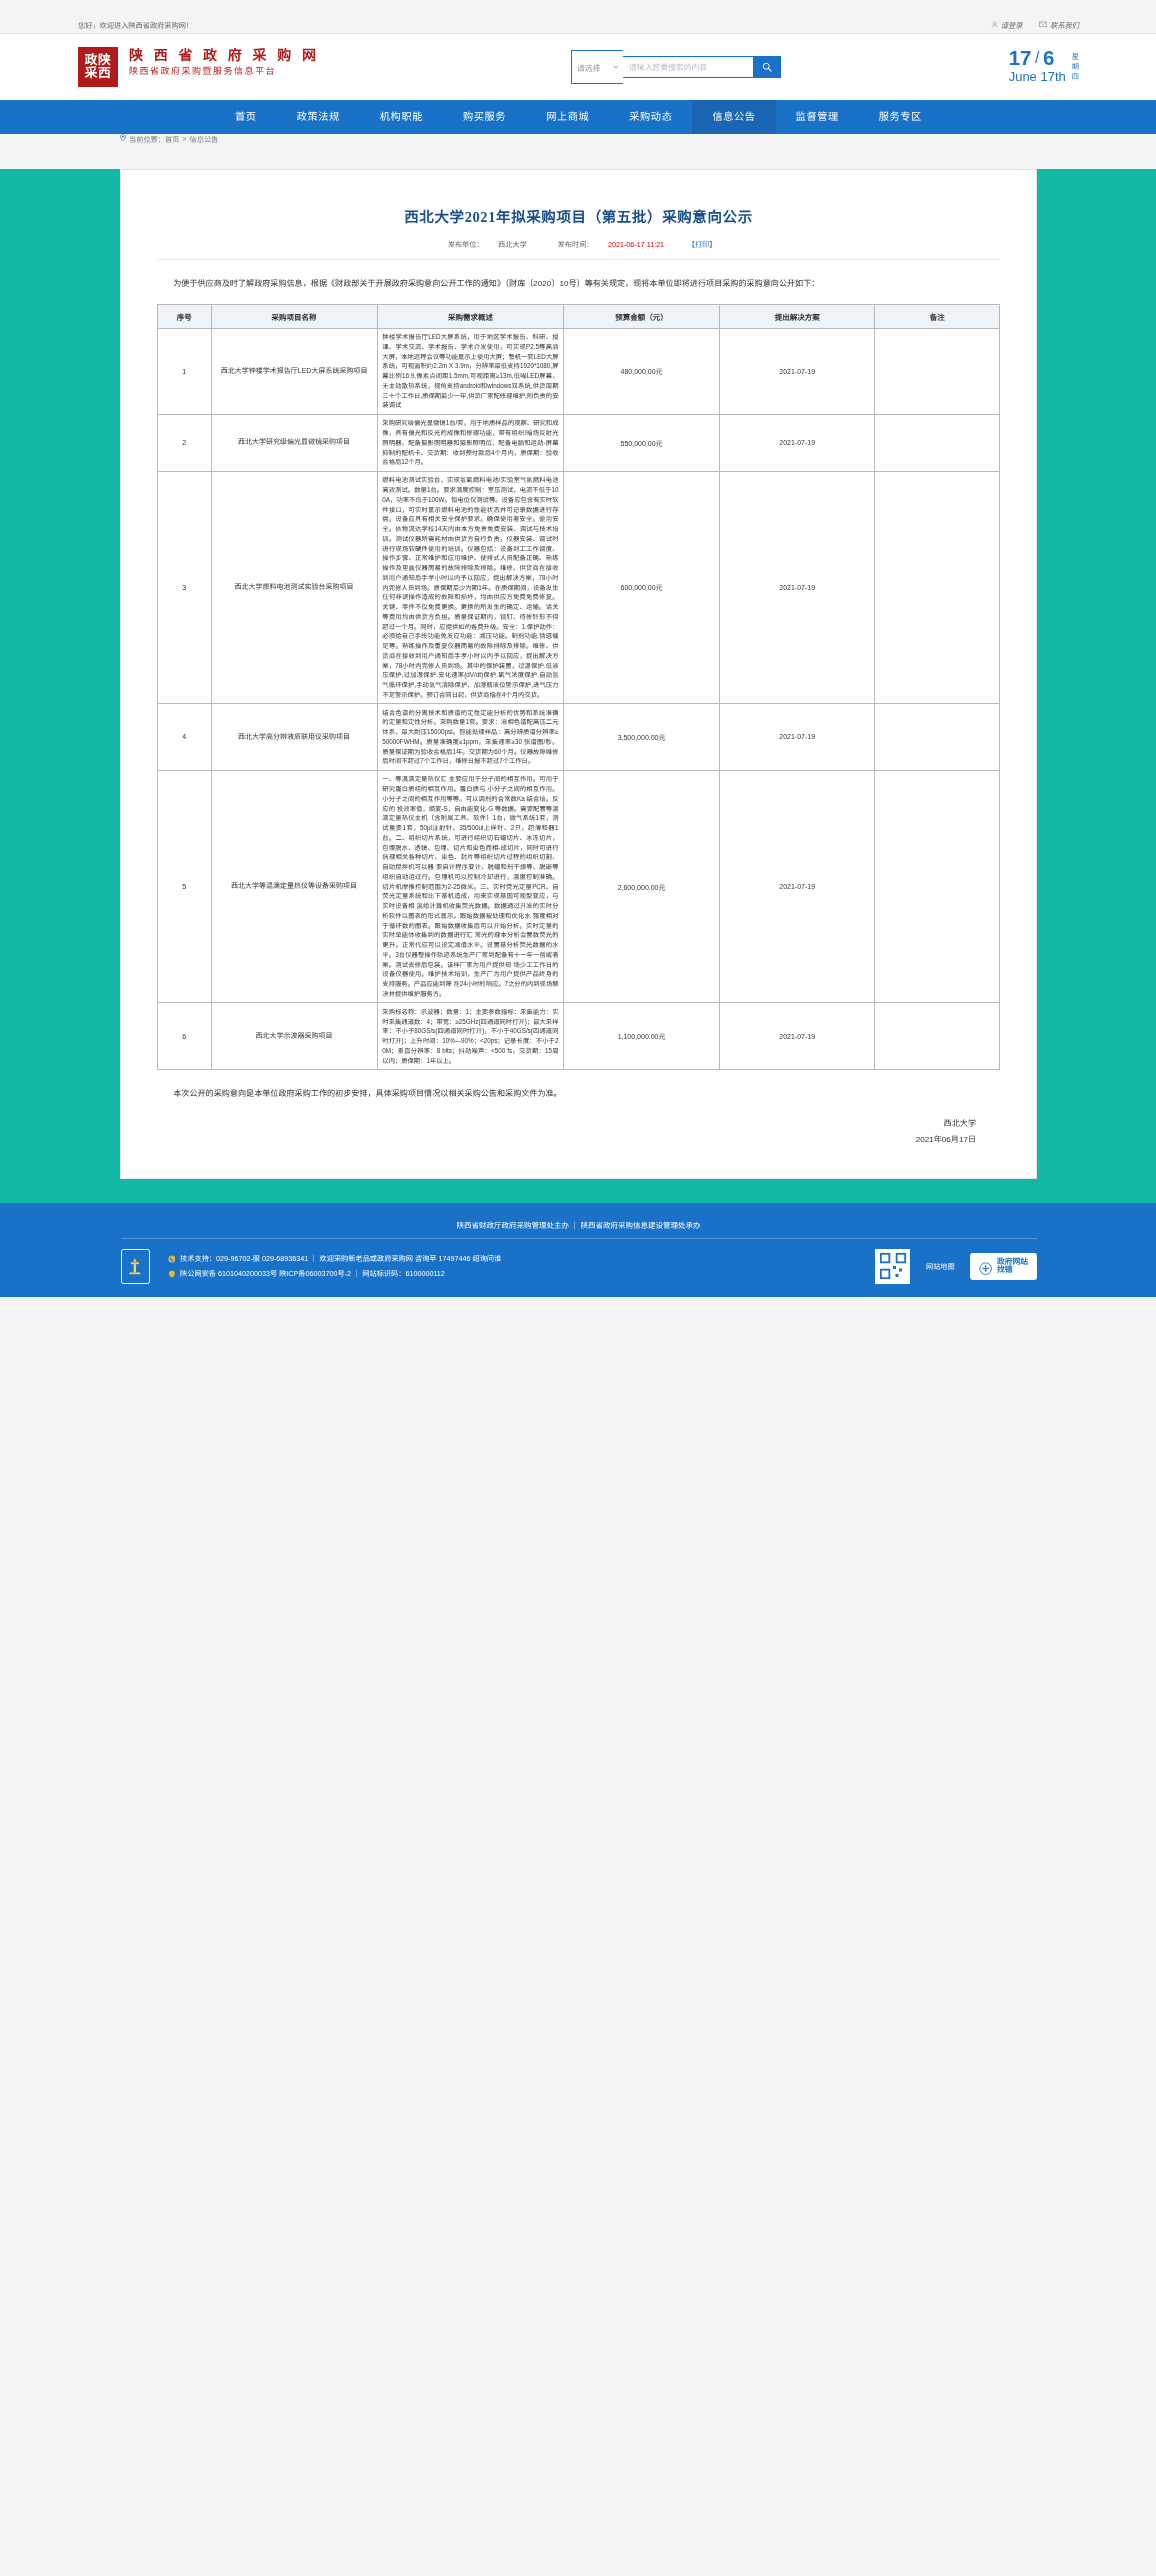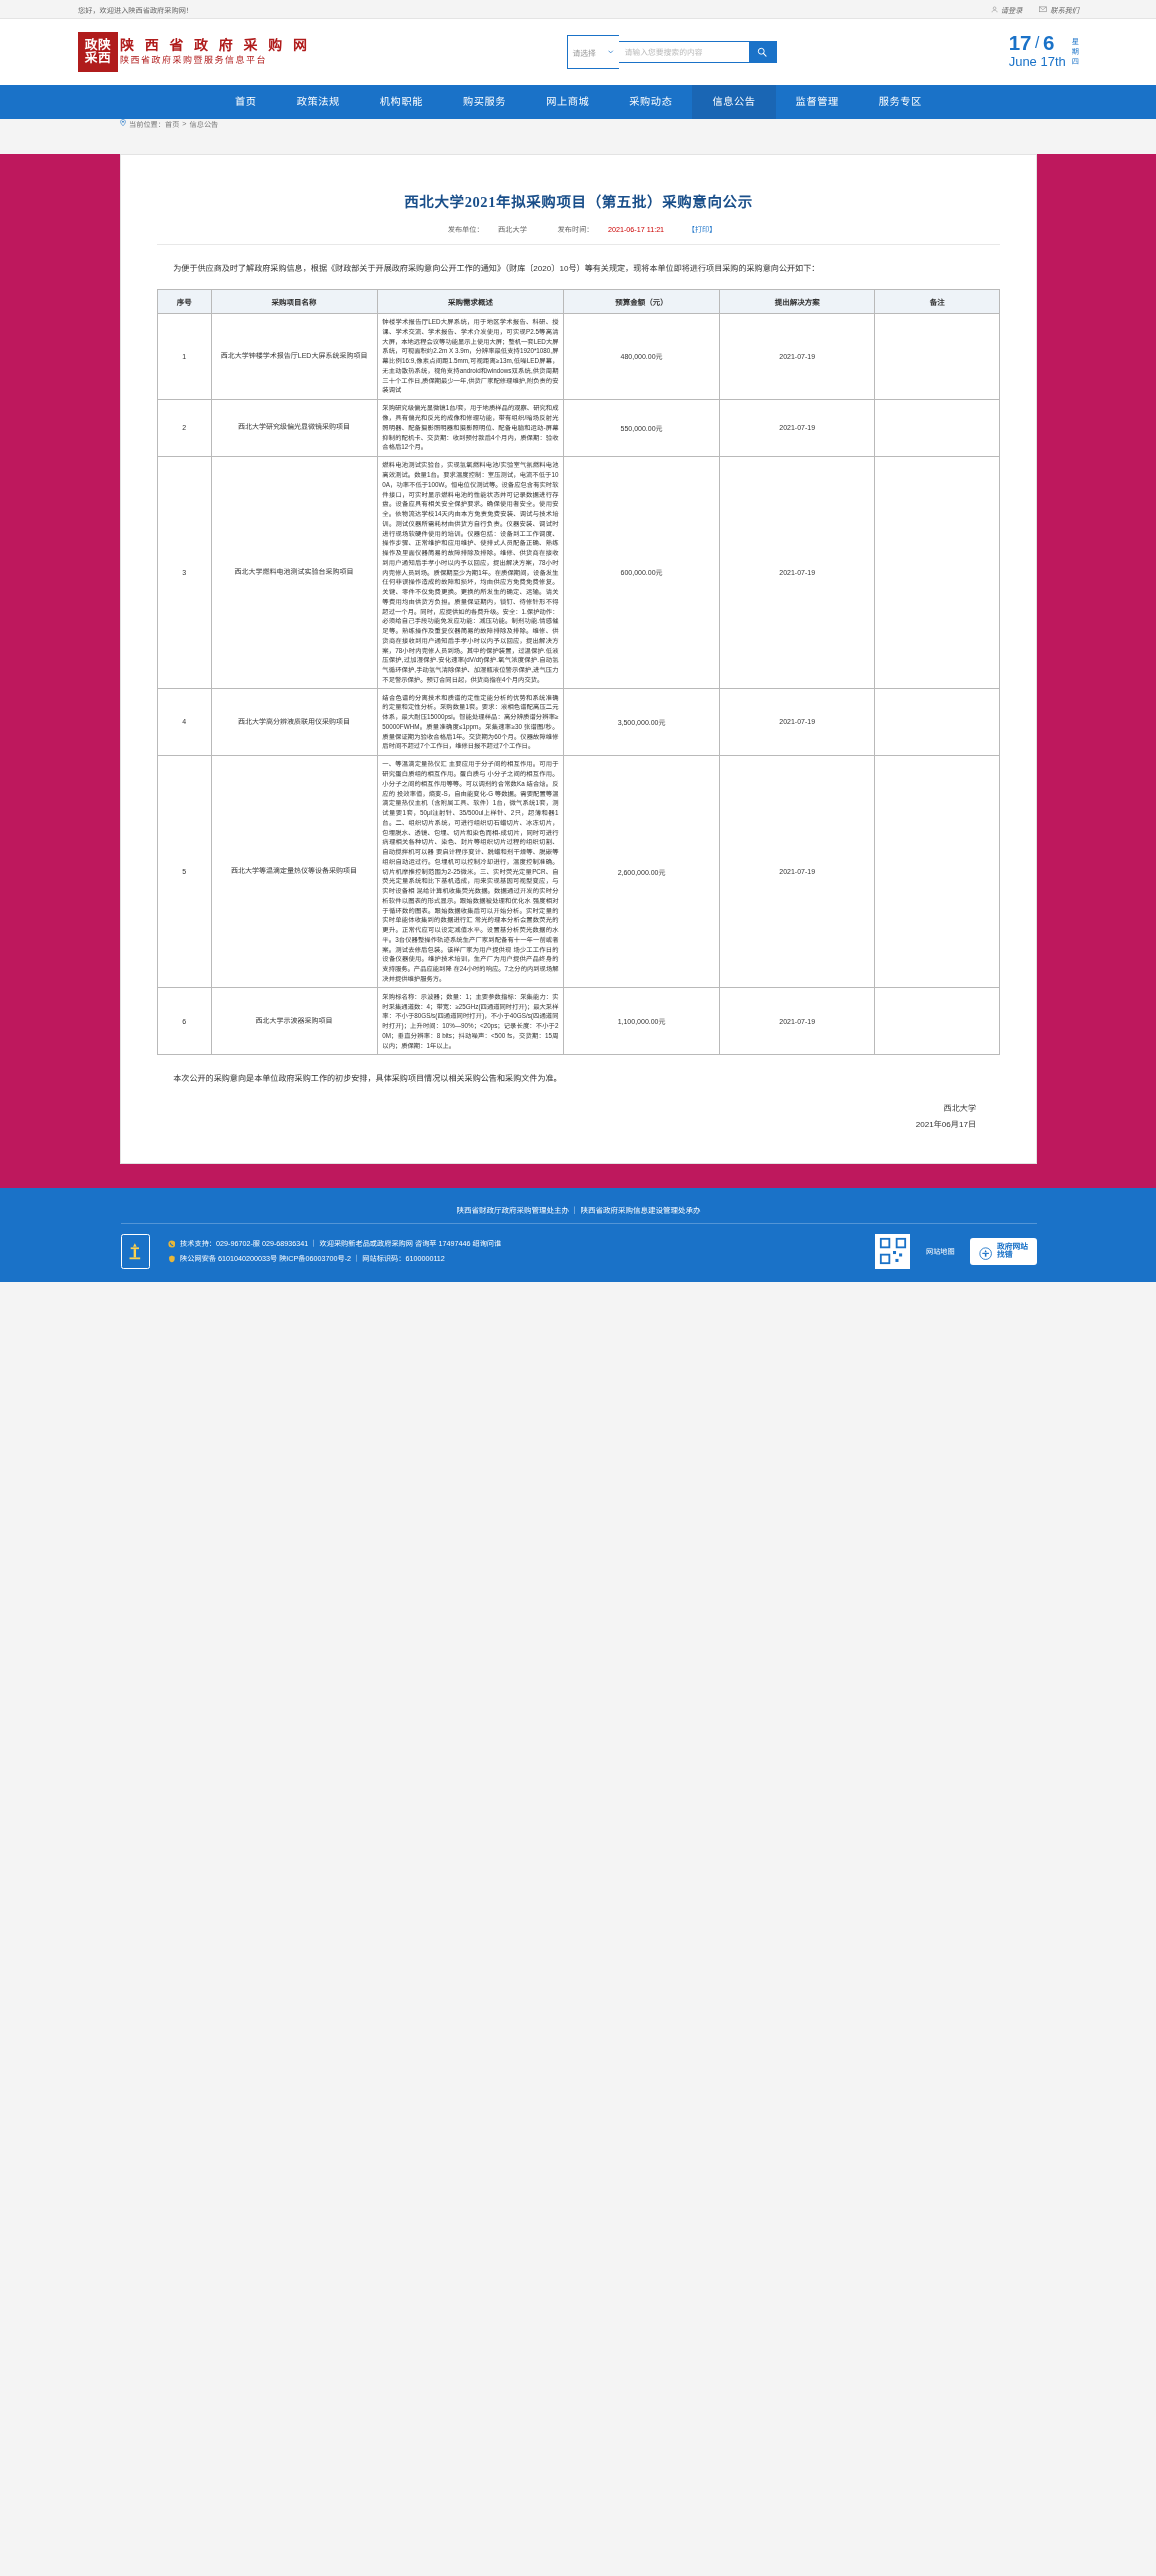--- a/index.html
+++ b/index.html
@@ -4,39 +4,39 @@
 <style>
   * { box-sizing: border-box; }
   html, body { margin:0; padding:0; }
   body {
     width:1157px;
     font-family:"Liberation Sans", sans-serif;
     background:#f4f4f4;
     color:#333;
     -webkit-font-smoothing:antialiased;
   }
-  .page { width:1157px; margin:1px auto; background:#be185d; }
+  .page { width:1157px; margin:16px auto; background:#14b8a6; }
 
   
   .topbar {
     height:18px; background:#f4f4f4; border-bottom:0.6px solid #e4e4e4;
     display:flex; align-items:center; justify-content:space-between;
     padding:0 78px; font-size:7.2px; color:#666;
   }
   .topbar .left { display:flex; align-items:center; gap:2.4px; }
   .topbar .right { display:flex; align-items:center; gap:17px; }
   .topbar .right span { display:flex; align-items:center; gap:3px;font-style:italic; }
   .ico { display:inline-block; vertical-align:middle; }
 
   
   .header {
     background:#fff; height:66px; display:flex; align-items:center;
     padding:0 78px; justify-content:space-between;
   }
-  .brand { display:flex; align-items:center; gap:2px; }
+  .brand { display:flex; align-items:flex-start; gap:11px; }
   .logo-box {
     width:40px; height:40px; background:#b01c1c; color:#fff;
     display:flex; flex-direction:column; align-items:center; justify-content:center;
     font-size:12.7px; line-height:1.05; font-weight:bold; letter-spacing:0.6px;
     font-family:"Liberation Serif", serif;
     border:1.2px solid #b01c1c;
   }
   .logo-box .l1, .logo-box .l2 { display:block; }
   .brand-text .t1 {
     font-size:14px; color:#b01c1c; font-weight:bold; letter-spacing:3.6px;

